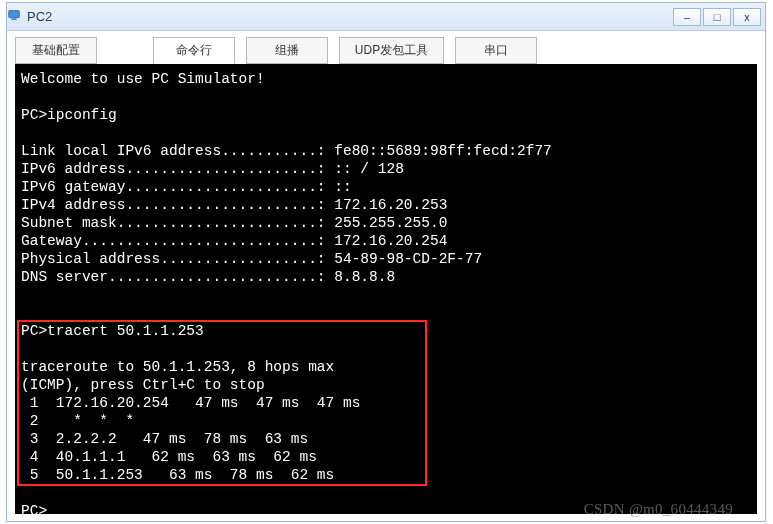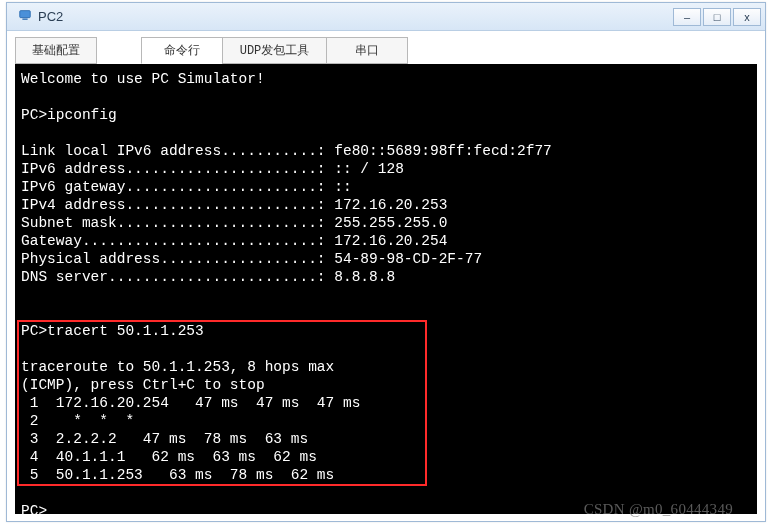--- a/index.html
+++ b/index.html
@@ -20,42 +20,41 @@
     border: 1px solid #9fb9d6;
     background: #fff;
     box-shadow: 0 0 2px rgba(0,0,0,0.1);
   }
   .titlebar {
     height: 28px;
     background: linear-gradient(#eaf2fb, #d7e6f6);
     border-bottom: 1px solid #b9cee4;
     display: flex;
     align-items: center;
-    padding: 0 4px 0 11px;
+    padding: 0 4px 0 0;
     font-size: 13px;
     color: #2b3f55;
   }
   .titlebar .icon svg { width: 14px; height: 14px; }
   .titlebar .title { margin-left: 6px; flex: 0 0 auto; }
   .titlebar .spacer { flex: 1; }
   .winbtn {
     width: 28px; height: 18px;
     margin-left: 2px;
     border: 1px solid #9fb9d6;
     background: linear-gradient(#fdfdfe,#e6eef8);
     display: flex; align-items: center; justify-content: center;
     font-size: 11px; color: #2b3f55;
     cursor: default;
   }
   .tabbar {
     display: flex;
     padding: 6px 8px 0 8px;
     background: #fff;
-    gap: 0;
-    font-family: Liberation Mono, monospace;
+    gap: 12px;
   }
   .tab {
     border: 1px solid #b8b8b8;
     border-bottom: 1px solid #b8b8b8;
     background: #f6f6f6;
     font-size: 12px;
     color: #333;
     padding: 4px 0;
     text-align: center;
     cursor: default;
@@ -109,20 +108,21 @@
     <span class="title">PC2</span>
     <span class="spacer"></span>
     <div class="winbtn">–</div>
     <div class="winbtn">□</div>
     <div class="winbtn">x</div>
   </div>
 
   <div class="tabbar">
     <div class="tab"><span>基础配置</span></div>
     <div class="tab active"><span>命令行</span></div>
+    <div class="tab"><span>组播</span></div>
     <div class="tab" style="width:105px"><span>UDP发包工具</span></div>
     <div class="tab"><span>串口</span></div>
   </div>
 
   <div class="terminal"><span>Welcome to use PC Simulator!</span>
 
 <span>PC&gt;ipconfig</span>
 
 <span>Link local IPv6 address...........: fe80::5689:98ff:fecd:2f77</span>
 <span>IPv6 address......................: :: / 128</span>

